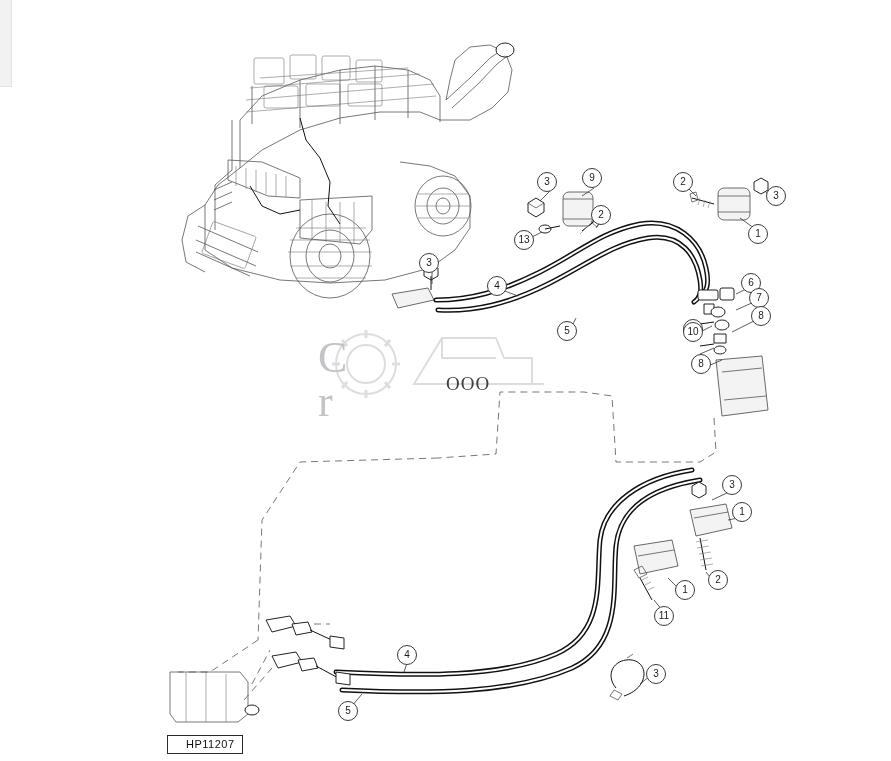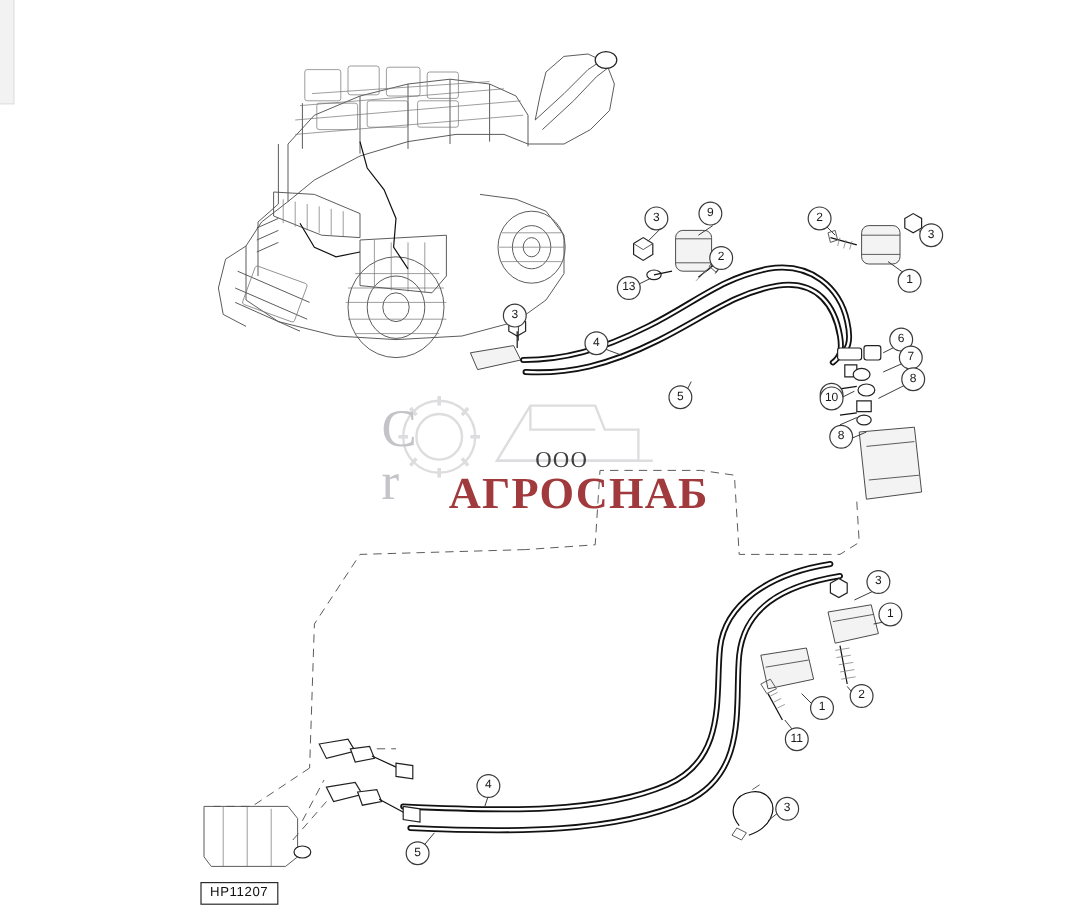--- a/index.html
+++ b/index.html
@@ -49,21 +49,21 @@
     text-align: center;
     font-family: "Liberation Sans", sans-serif;
   }
   
   .part-plate {
     position: absolute;
     left: 167px;
     top: 735px;
     border: 1px solid #2b2b2b;
     background: #ffffff;
-    padding: 2px 7px 3px 7px;
+    padding: 2px 7px 3px 18px;
     font-size: 11px;
     letter-spacing: 0.5px;
     color: #111111;
     font-family: "Liberation Sans", sans-serif;
   }
   
   .watermark {
     position: absolute;
     left: 318px;
     top: 318px;
@@ -434,18 +434,17 @@
             <path d="M24 22 L29 28"></path>
         </g>
         <path d="M96 66 L124 20 L178 20 L186 40 L214 40 L214 66 Z"></path>
         <path d="M124 20 L124 40 L178 40"></path>
         <path d="M96 66 L226 66"></path>
       </g>
     </svg>
     <div class="wm-text wm-c">C</div>
     <div class="wm-text wm-r">r</div>
     <div class="wm-text wm-ooo">ООО</div>
-    <div class="wm-text wm-agro">АГРОСНАБ</div>
   </div>
 
   <div class="part-plate">HP11207</div>
 
 </div>
 
 </body></html>

